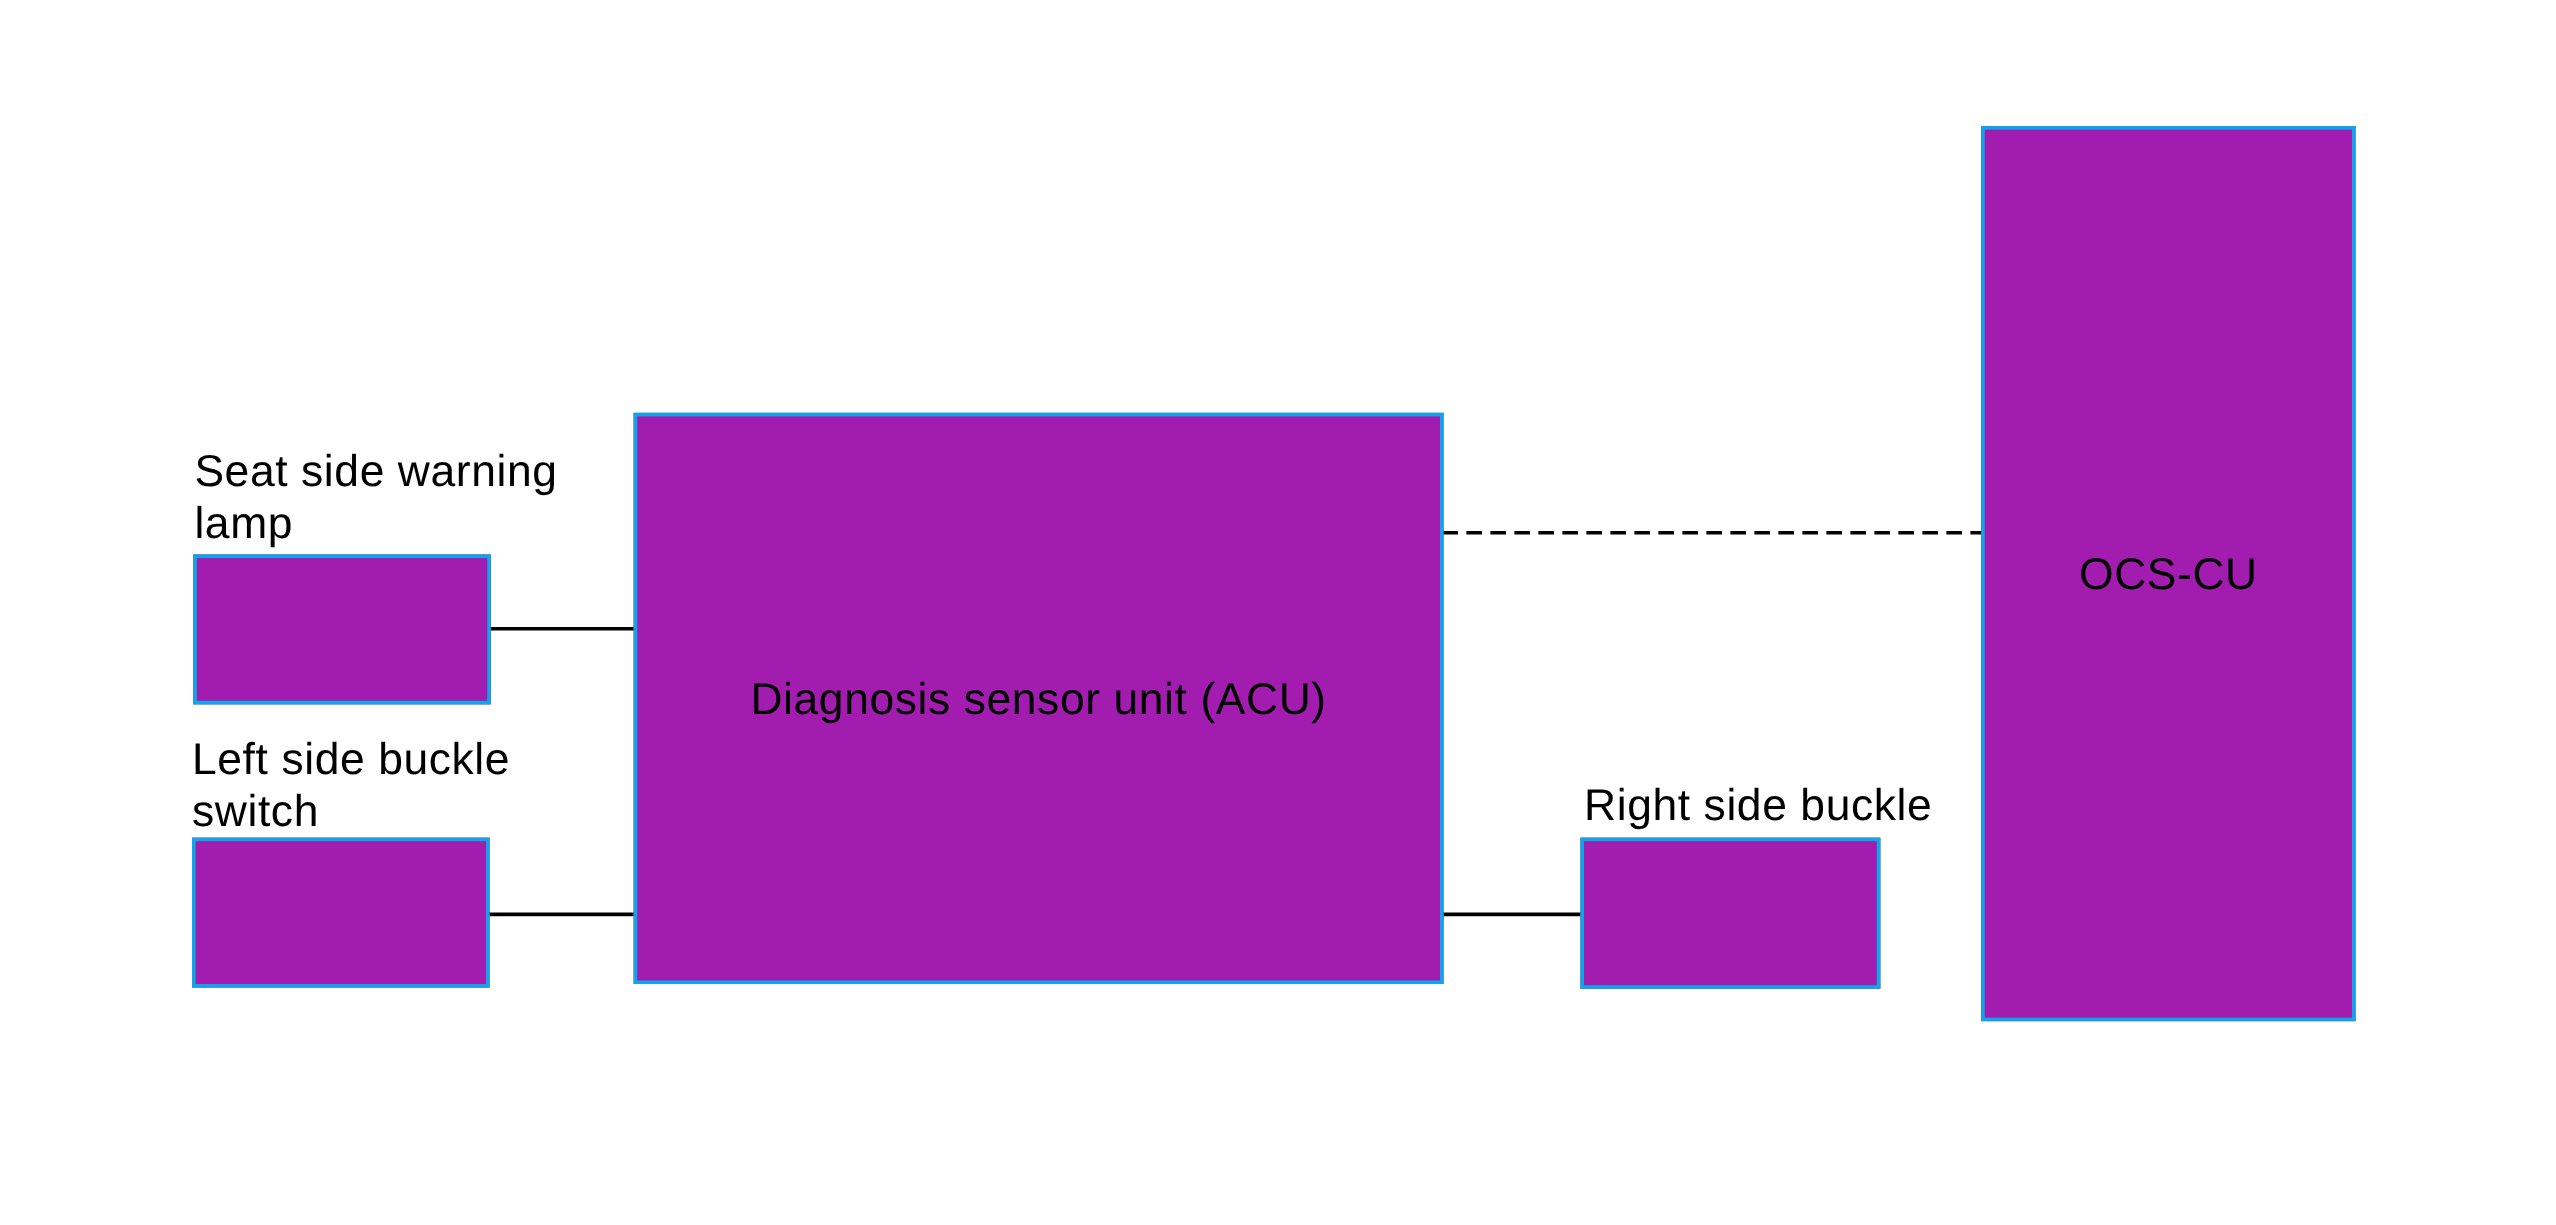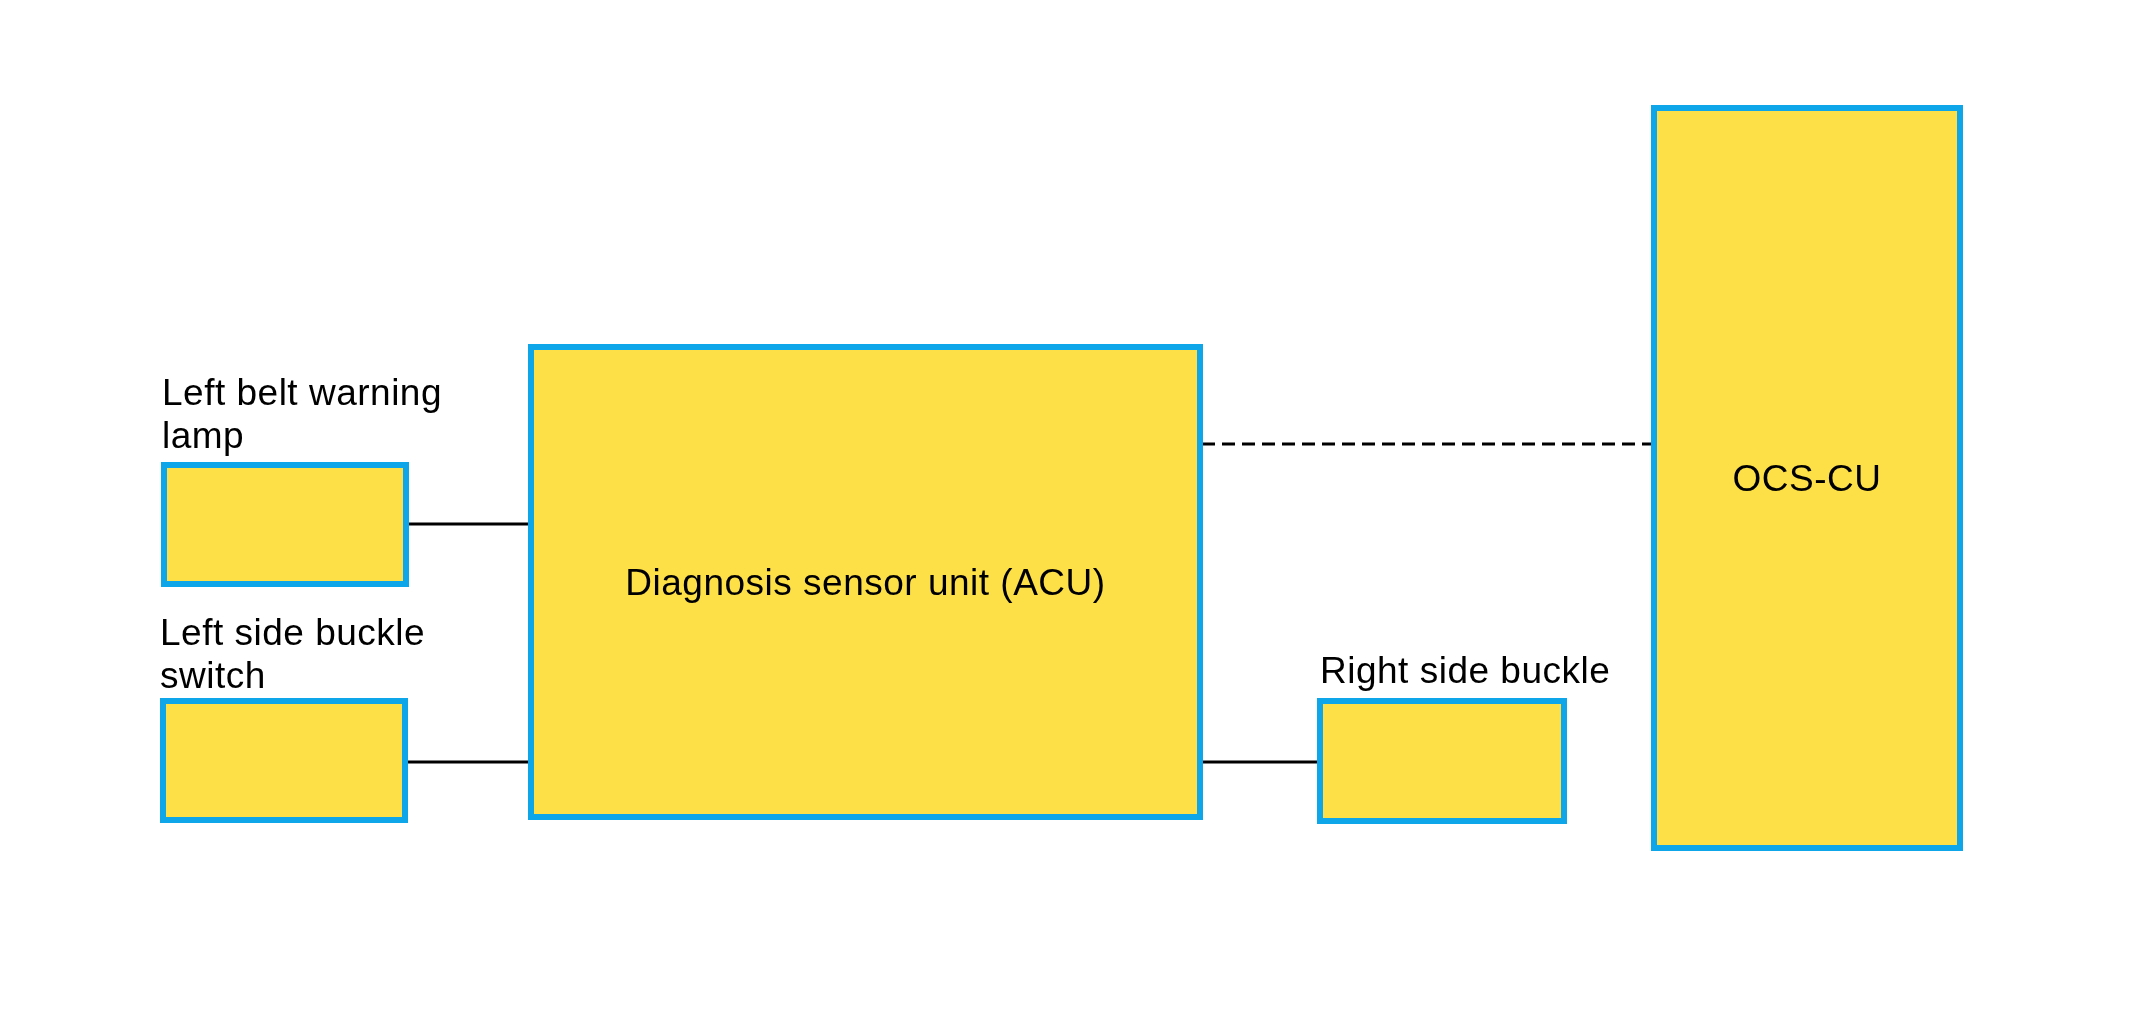--- a/index.html
+++ b/index.html
@@ -23,22 +23,22 @@
   .connector-layer {
     position: absolute;
     left: 0;
     top: 0;
     width: 2130px;
     height: 1021px;
   }
   .node {
     position: absolute;
     box-sizing: border-box;
-    border: 6px solid #0ea5e9;
-    background: #fde047;
+    border: 3px solid #0ea5e9;
+    background: #a21caf;
   }
   .node-center-label {
     display: flex;
     align-items: center;
     justify-content: center;
     text-align: center;
   }
   .label-text {
     font-size: 37px;
     line-height: 43px;
@@ -59,21 +59,21 @@
 
 <div class="canvas">
 
   <svg class="connector-layer" viewBox="0 0 2130 1021" xmlns="http://www.w3.org/2000/svg" aria-hidden="true">
     <line x1="408" y1="524" x2="530" y2="524" stroke="#000000" stroke-width="3"></line>
     <line x1="407" y1="762" x2="530" y2="762" stroke="#000000" stroke-width="3"></line>
     <line x1="1201" y1="762" x2="1319" y2="762" stroke="#000000" stroke-width="3"></line>
     <line x1="1202" y1="444" x2="1652" y2="444" stroke="#000000" stroke-width="3" stroke-dasharray="13 7"></line>
   </svg>
 
-  <div class="outside-label" style="left: 162px; top: 371px;">Left belt warning
+  <div class="outside-label" style="left: 162px; top: 371px;">Seat side warning
 lamp</div>
   <div class="node" style="left: 161px; top: 462px; width: 248px; height: 125px;"></div>
 
   <div class="outside-label" style="left: 160px; top: 611px;">Left side buckle
 switch</div>
   <div class="node" style="left: 160px; top: 698px; width: 248px; height: 125px;"></div>
 
   <div class="node node-center-label" style="left: 528px; top: 344px; width: 675px; height: 476px;">
     <span class="label-text">Diagnosis sensor unit (ACU)</span>
   </div>

